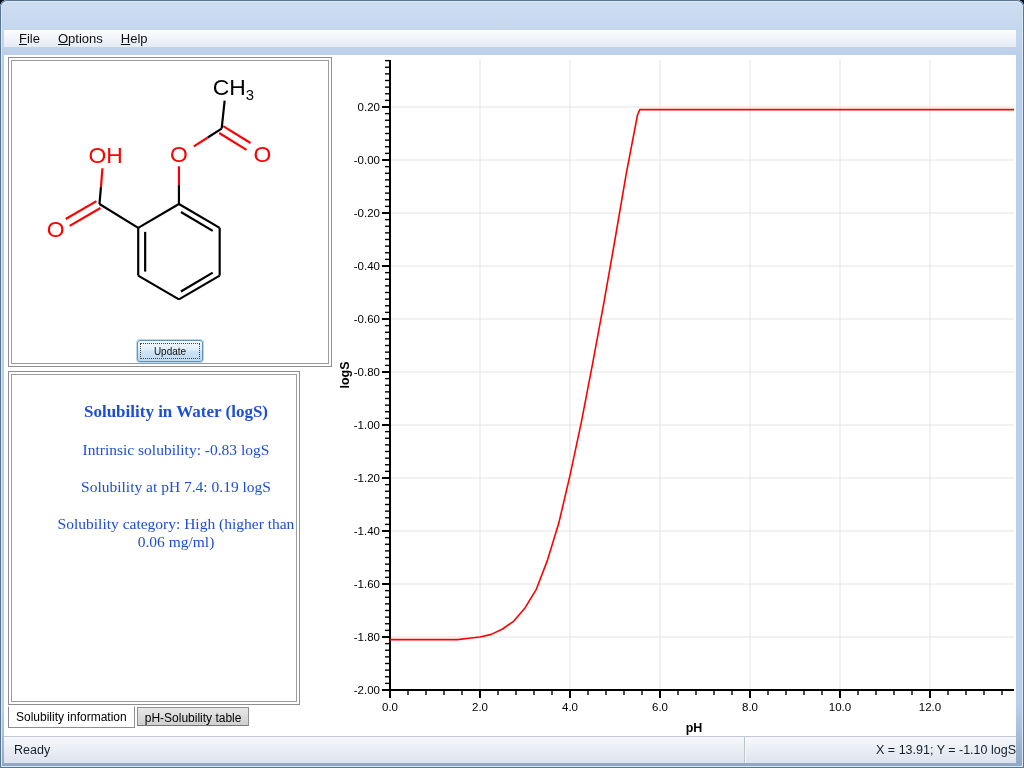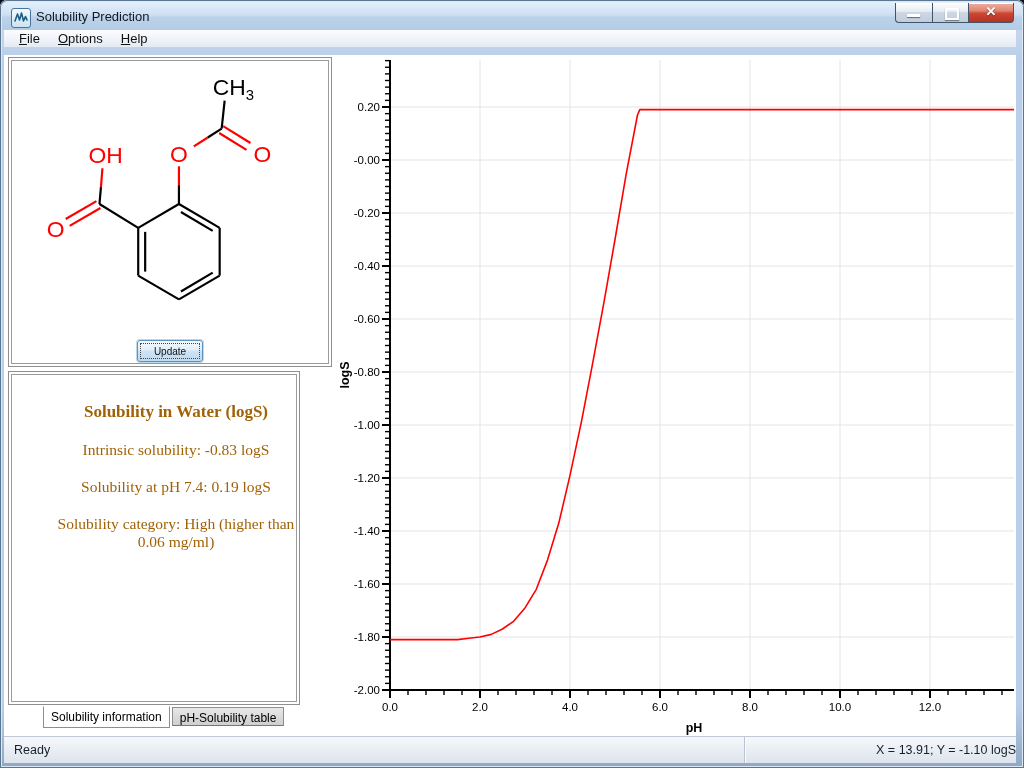--- a/index.html
+++ b/index.html
@@ -45,66 +45,47 @@
   .structure-panel{position:absolute;left:4px;top:2px;width:324px;height:310px;}
   .structure-panel svg{position:absolute;left:1px;top:1px;}
 
   .update-btn{position:absolute;left:50%;transform:translateX(-50%);bottom:4px;width:66px;height:22px;
     border:1px solid #5e90c0;border-radius:3px;font-size:10px;font-family:"Liberation Sans",sans-serif;color:#111;
     background:linear-gradient(180deg,#f5fafd 0%,#e1eefa 45%,#cfe3f4 50%,#c0daf0 100%);
     box-shadow:0 0 0 1px #b9d9ef;position:absolute;cursor:pointer;padding:0;}
   .update-btn::before{content:"";position:absolute;inset:2px;border:1px dotted #444;border-radius:1px;}
 
   .info-panel{position:absolute;left:4px;top:316px;width:292px;height:334px;
-    font-family:"Liberation Serif",serif;color:#a16207;text-align:center;}
+    font-family:"Liberation Serif",serif;color:#1d4ed8;text-align:center;}
   .info-title{margin-top:30px;font-size:17px;font-weight:bold;}
   .info-line{margin-top:19px;font-size:15.5px;}
 
   
   .tabs{position:absolute;left:4px;top:652px;height:26px;display:flex;align-items:flex-start;}
-  .tab{font-size:12px;padding:3px 7px 4px 7px;border:1px solid #8e8e8e;cursor:pointer;box-sizing:border-box;margin-left:35px;}
+  .tab{font-size:12px;padding:3px 7px 4px 7px;border:1px solid #8e8e8e;cursor:pointer;box-sizing:border-box;}
   .tab.active{background:#ffffff;border-top:1px solid #fff;margin-top:-1px;height:22px;z-index:2;}
   .tab.inactive{background:linear-gradient(180deg,#e8e8e8,#cfcfcf);height:19px;margin-left:2px;border-bottom:1px solid #777;}
 
   
   .chart-panel{position:absolute;left:332px;right:0;top:0;bottom:0;background:#fff;}
   .chart-panel svg{position:absolute;inset:0;}
 
   
   .statusbar{position:absolute;left:4px;right:8px;top:736px;height:26px;
     background:linear-gradient(180deg,#f6f8fb 0%,#e8edf3 55%,#dde4ec 100%);
     border-top:1px solid #c0c9d5;font-size:12.5px;color:#15202b;}
   .status-left{position:absolute;left:10px;top:6px;}
   .status-right{position:absolute;right:0;top:0;bottom:0;width:272px;border-left:1px solid #b9c3cf;
     box-shadow:inset 1px 0 0 #fbfcfe;display:flex;align-items:center;justify-content:flex-end;padding-right:0;box-sizing:border-box;}
 </style>
 </head>
 <body>
 
 <div class="window-frame">
 
-  <div class="titlebar">
-    <div class="app-icon">
-      <svg viewBox="0 0 18 18">
-        <polyline points="3,12 5.5,5 7.5,11 9.5,4 11.5,12 13.5,7.5 15,11" fill="none" stroke="#1c5f8a" stroke-width="1.6" stroke-linecap="round" stroke-linejoin="round"></polyline>
-      </svg>
-    </div>
-    <span class="window-title">Solubility Prediction</span>
-    <div class="winbtns">
-      <div class="winbtn min">
-          <div class="glyph-min"></div>
-        </div>
-      <div class="winbtn max">
-          <div class="glyph-max"></div>
-        </div>
-      <div class="winbtn close">
-          <div class="glyph-close">✕</div>
-        </div>
-    </div>
-  </div>
 
   <div class="menubar">
     <span class="menu-item"><u>F</u>ile</span>
     <span class="menu-item"><u>O</u>ptions</span>
     <span class="menu-item"><u>H</u>elp</span>
   </div>
 
   <div class="main">
 
     <div class="left-col">

